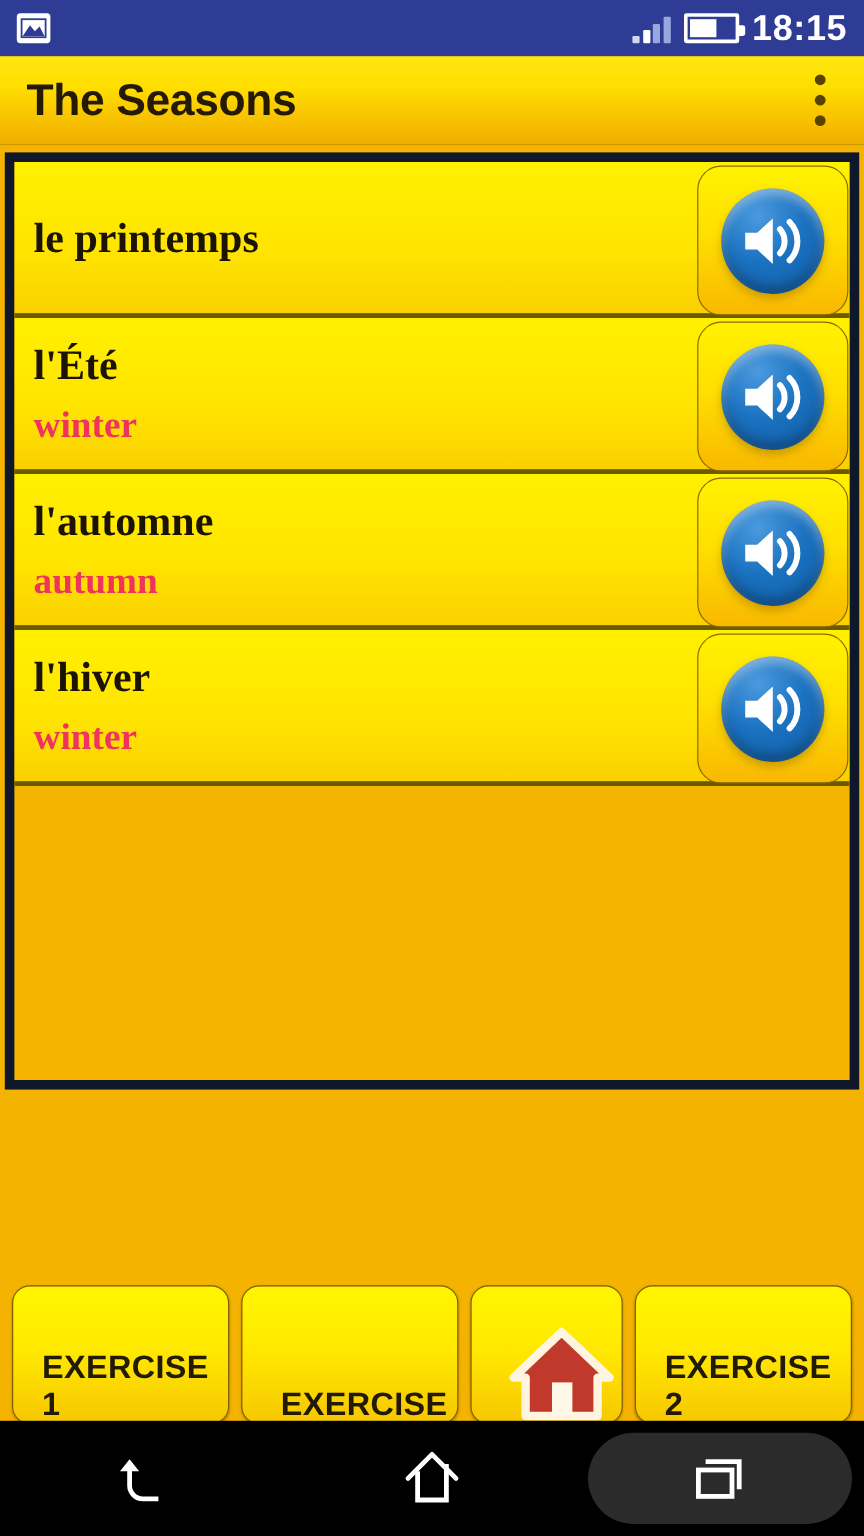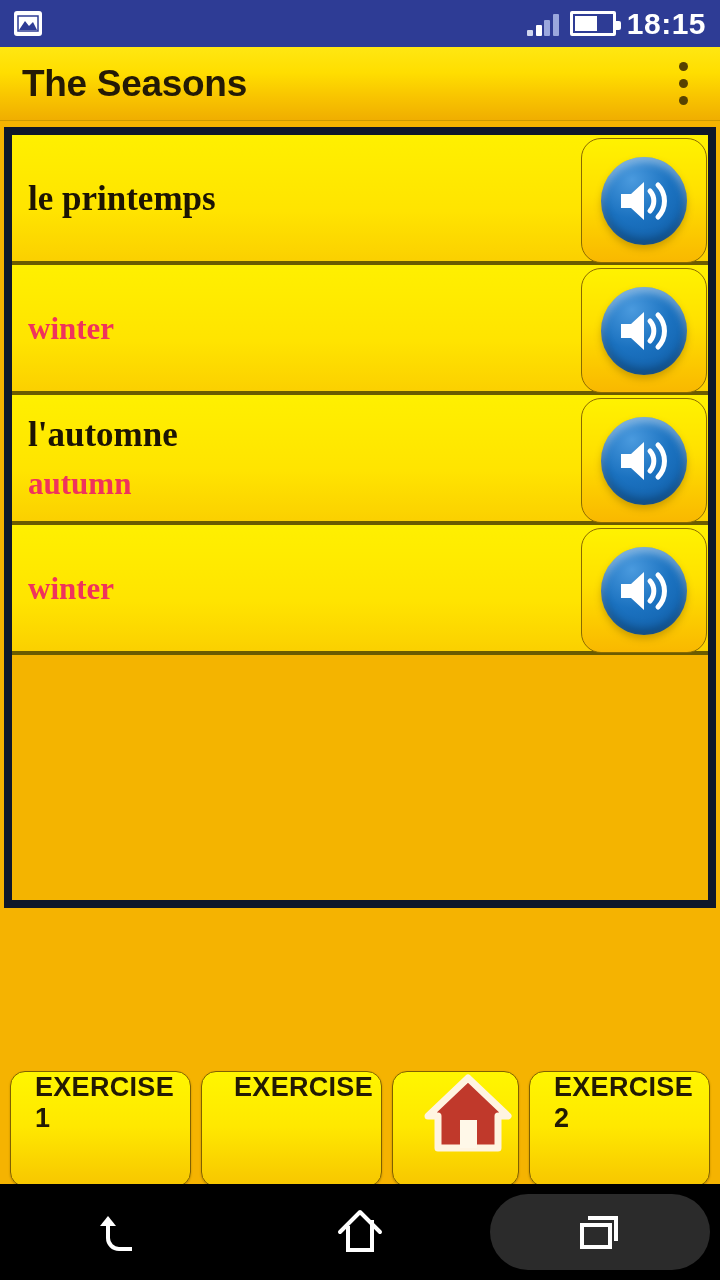--- a/index.html
+++ b/index.html
@@ -120,21 +120,21 @@
     position:absolute; left:0; right:0; bottom:96px;
     height:110px;
     display:flex; align-items:center; gap:10px;
     padding:0 10px;
   }
   .bottom-btn {
     flex:1 1 0; height:116px;
     border-radius:15px;
     border:1px solid #806000;
     background:linear-gradient(to bottom,#FFF600 0%, #FFE800 48%, #F7C600 100%);
-    display:flex; align-items:flex-start; justify-content:center;
+    display:flex; align-items:flex-end; justify-content:center;
     cursor:pointer;
     box-shadow:0 1px 2px rgba(0,0,0,0.25);
     padding-left:24px;
   }
   .bottom-btn .label {
     font-size:27px; font-weight:bold; color:#231a04; letter-spacing:0.3px;
   }
   #home-btn { flex:0 0 127px; }
   #home-btn svg { display:block; }
 
@@ -205,20 +205,21 @@
             <path d="M4 16 H14 L27 4 V42 L14 30 H4 Z" fill="#ffffff"></path>
             <path d="M33 13 A15 15 0 0 1 33 33" fill="none" stroke="#ffffff" stroke-width="5" stroke-linecap="round"></path>
             <path d="M41 7 A23 23 0 0 1 41 39" fill="none" stroke="#ffffff" stroke-width="5" stroke-linecap="round"></path>
           </svg>
         </div>
       </div>
     </div>
 
     <div class="list-row">
       <div class="row-texts">
+        <div class="term">l'Été</div>
         <div class="translation">winter</div>
       </div>
       <div class="speak-btn">
         <div class="speaker-circle">
           <svg width="54" height="46" viewBox="0 0 54 46">
             <path d="M4 16 H14 L27 4 V42 L14 30 H4 Z" fill="#ffffff"></path>
             <path d="M33 13 A15 15 0 0 1 33 33" fill="none" stroke="#ffffff" stroke-width="5" stroke-linecap="round"></path>
             <path d="M41 7 A23 23 0 0 1 41 39" fill="none" stroke="#ffffff" stroke-width="5" stroke-linecap="round"></path>
           </svg>
         </div>
@@ -236,20 +237,21 @@
             <path d="M4 16 H14 L27 4 V42 L14 30 H4 Z" fill="#ffffff"></path>
             <path d="M33 13 A15 15 0 0 1 33 33" fill="none" stroke="#ffffff" stroke-width="5" stroke-linecap="round"></path>
             <path d="M41 7 A23 23 0 0 1 41 39" fill="none" stroke="#ffffff" stroke-width="5" stroke-linecap="round"></path>
           </svg>
         </div>
       </div>
     </div>
 
     <div class="list-row">
       <div class="row-texts">
+        <div class="term">l'hiver</div>
         <div class="translation">winter</div>
       </div>
       <div class="speak-btn">
         <div class="speaker-circle">
           <svg width="54" height="46" viewBox="0 0 54 46">
             <path d="M4 16 H14 L27 4 V42 L14 30 H4 Z" fill="#ffffff"></path>
             <path d="M33 13 A15 15 0 0 1 33 33" fill="none" stroke="#ffffff" stroke-width="5" stroke-linecap="round"></path>
             <path d="M41 7 A23 23 0 0 1 41 39" fill="none" stroke="#ffffff" stroke-width="5" stroke-linecap="round"></path>
           </svg>
         </div>

